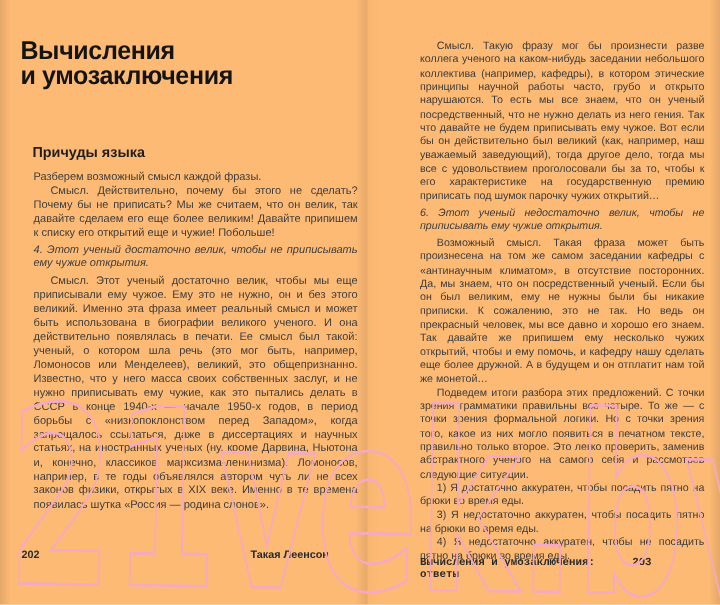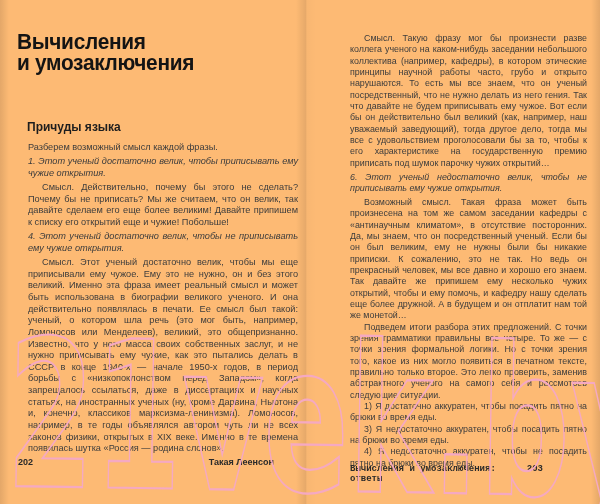--- a/index.html
+++ b/index.html
@@ -56,21 +56,20 @@
   <div class="edge-right"></div>
 
   <div>
     <div class="chapter-title">
       <div>Вычисления</div>
       <div>и умозаключения</div>
     </div>
     <div class="section-heading">Причуды языка</div>
     <div class="body-left">
         <p class="para plain">Разберем возможный смысл каждой фразы.</p>
-        <p class="para item">1. Этот ученый достаточно велик, чтобы приписывать ему чужие открытия.</p>
         <p class="para indent">Смысл. Действительно, почему бы этого не сделать? Почему бы не приписать? Мы же считаем, что он велик, так давайте сделаем его еще более великим! Давайте припишем к списку его открытий еще и чужие! Побольше!</p>
         <p class="para item">4. Этот ученый достаточно велик, чтобы не приписывать ему чужие открытия.</p>
         <p class="para indent">Смысл. Этот ученый достаточно велик, чтобы мы еще приписывали ему чужое. Ему это не нужно, он и без этого великий. Именно эта фраза имеет реальный смысл и может быть использована в биографии великого ученого. И она действительно появлялась в печати. Ее смысл был такой: ученый, о котором шла речь (это мог быть, например, Ломоносов или Менделеев), великий, это общепризнанно. Известно, что у него масса своих собственных заслуг, и не нужно приписывать ему чужие, как это пытались делать в СССР в конце 1940-х — начале 1950-х годов, в период борьбы с «низкопоклонством перед Западом», когда запрещалось ссылаться, даже в диссертациях и научных статьях, на иностранных ученых (ну, кроме Дарвина, Ньютона и, конечно, классиков марксизма-ленинизма). Ломоносов, например, в те годы объявлялся автором чуть ли не всех законов физики, открытых в XIX веке. Именно в те времена появилась шутка «Россия — родина слонов».</p>
       </div>
     <div class="footer-left">
       <span>202</span>
       <span>Такая Леенсон</span>
     </div>
   </div>
 

